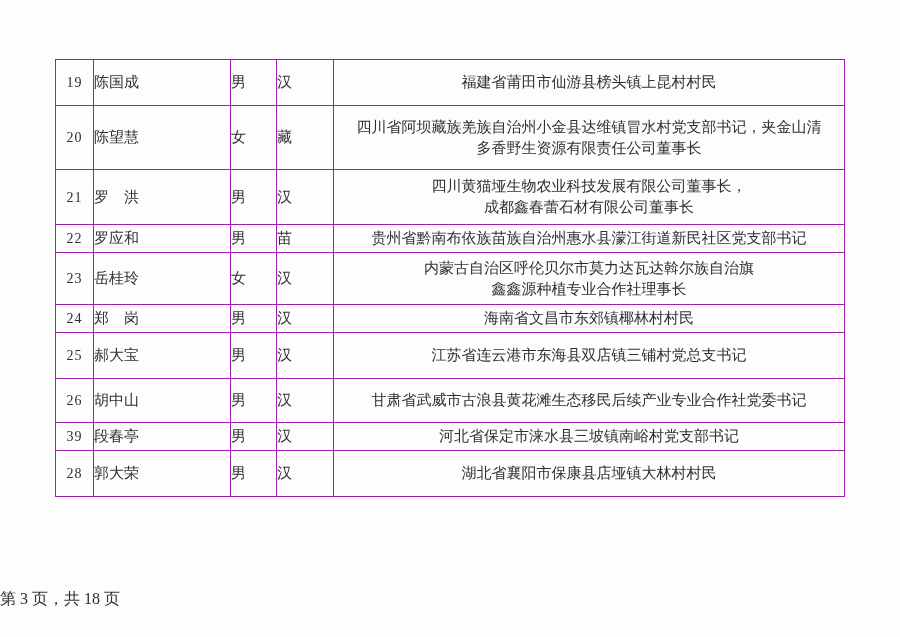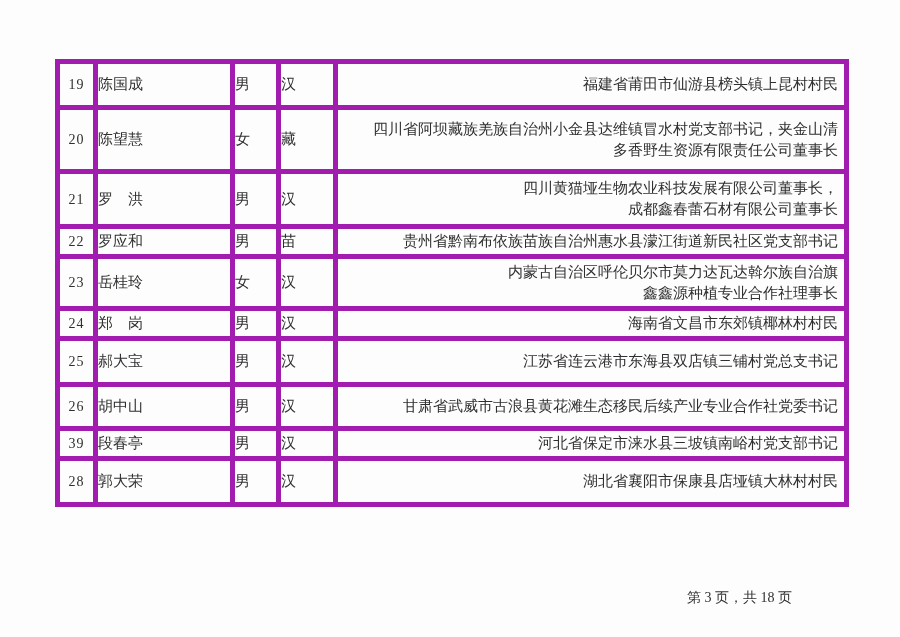--- a/index.html
+++ b/index.html
@@ -20,53 +20,53 @@
   .doc-table {
     position: absolute;
     left: 55px;
     top: 59px;
     width: 789px;
     border-collapse: collapse;
     table-layout: fixed;
     background: #fdfdfd;
   }
   .doc-table td {
-    border: 5px solid #a21caf;
+    border: 1px solid #a21caf;
     font-size: 15px;
     line-height: 21px;
     vertical-align: middle;
     padding: 0;
     overflow: hidden;
   }
   td.no-cell {
     text-align: center;
     font-size: 14px;
     letter-spacing: 1px;
   }
   td.name-cell, td.gender-cell, td.ethnic-cell {
     text-align: left;
   }
   td.desc-cell {
-    text-align: right;
+    text-align: center;
     padding: 2px 6px;
     white-space: pre-line;
   }
   tr.rh-45 { height: 28px; }
   tr.rh-46 { height: 46px; }
   tr.rh-44 { height: 44px; margin-top: 40px; }
   tr.rh-52 { height: 52px; }
   tr.rh-55 { height: 55px; }
   tr.rh-64 { height: 64px; }
   .footer {
     position: absolute;
     left: 0;
     top: 589px;
     width: 792px;
-    text-align: right;
-    font-size: 14px;
+    text-align: left;
+    font-size: 16px;
     color: #2f2f2f;
   }
 </style>
 </head>
 <body>
 
 <div class="page">
 
   <table class="doc-table">
     <colgroup>

